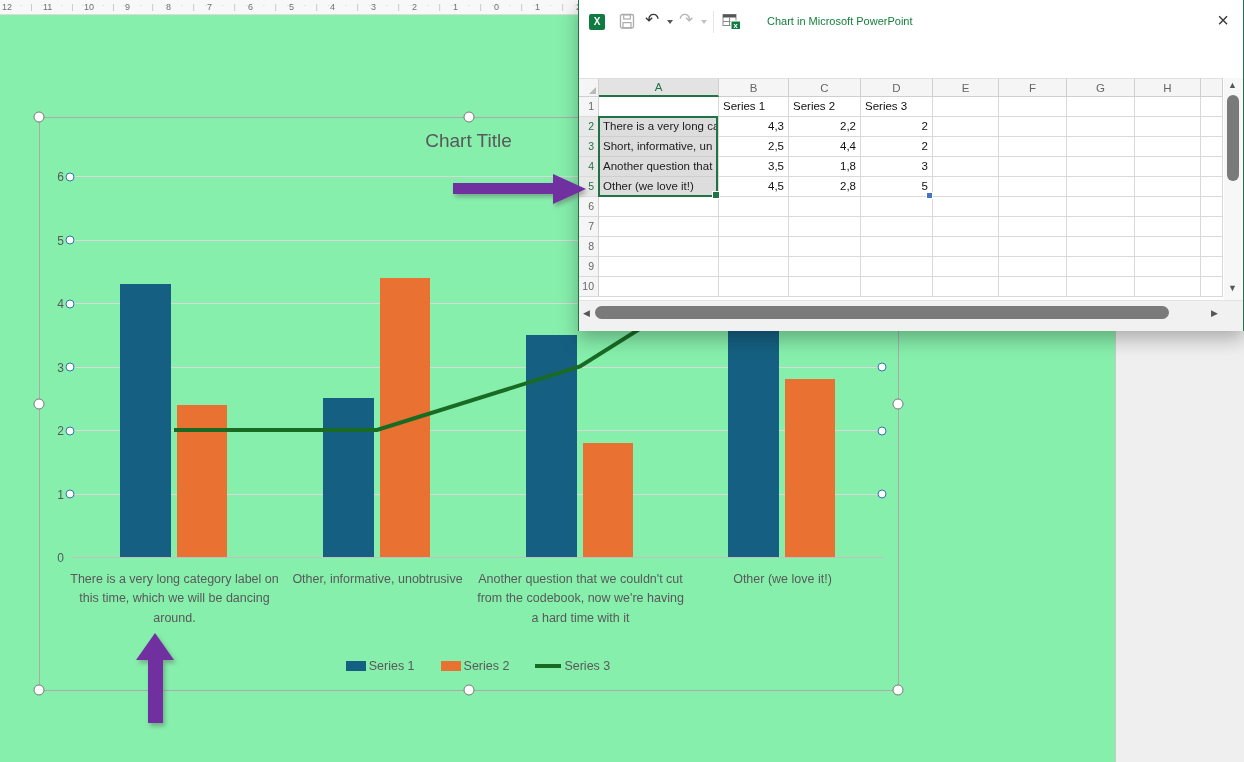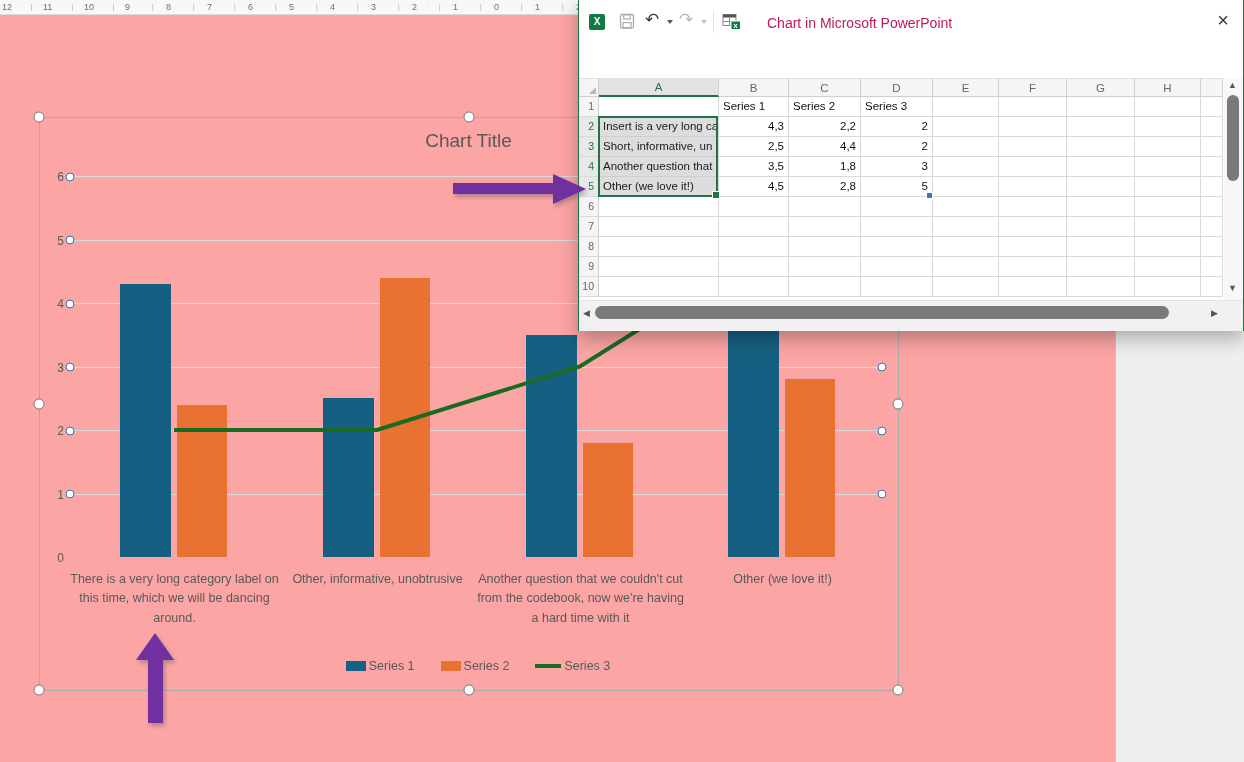--- a/index.html
+++ b/index.html
@@ -10,21 +10,21 @@
                background:#efefef;border-left:1px solid #c9c9c9;z-index:2;}
   
   .ruler{position:absolute;left:0;top:0;width:1115px;height:14px;background:#f8f8f8;
          border-bottom:1px solid #dcdcdc;display:flex;align-items:center;
          padding-left:2px;overflow:hidden;z-index:5;}
   .ruler-cell{flex:0 0 41px;width:41px;display:flex;justify-content:space-between;
               align-items:flex-start;font-size:9px;color:#6f6f6f;}
   .ruler-cell .td{color:#c9c9c9;font-size:7px;}
   .ruler-cell .tl{color:#b5b5b5;font-size:8px;}
   
-  .slide{position:absolute;left:0;top:0;width:1115px;height:762px;background:#fca5a5;z-index:1;}
+  .slide{position:absolute;left:0;top:0;width:1115px;height:762px;background:#86efac;z-index:1;}
   .frame-line{position:absolute;background:#ababab;}
   .handle{position:absolute;width:9px;height:9px;border-radius:50%;background:#fff;
           border:1.2px solid #7a7a7a;transform:translate(-50%,-50%);z-index:6;}
   .gridline{position:absolute;height:1px;background:#d9d9d9;}
   .axisline{position:absolute;height:1px;background:#c0c0c0;}
   .glhandle{position:absolute;width:7px;height:7px;border-radius:50%;background:#fff;
             border:1.5px solid #2e75b6;transform:translate(-50%,-50%);z-index:5;}
   .bar{position:absolute;}
   .ylab{position:absolute;width:26px;text-align:right;font-size:12px;color:#595959;
         transform:translateY(-50%);}
@@ -53,21 +53,21 @@
          border:1px solid #217346;border-top:none;box-sizing:border-box;
          box-shadow:0 8px 18px rgba(0,0,0,.28);z-index:30;}
   .titlebar{position:absolute;left:0;top:0;width:100%;height:44px;background:#fff;}
   .xl-logo{position:absolute;left:10px;top:14px;width:16px;height:16px;background:#107C41;
            border-radius:2px;color:#fff;font-size:10px;font-weight:bold;text-align:center;
            line-height:16px;}
   .tb-icon{position:absolute;top:13px;}
   .chev{position:absolute;top:20px;width:0;height:0;border-left:3.5px solid transparent;
         border-right:3.5px solid transparent;}
   .tb-divider{position:absolute;left:134px;top:11px;width:1px;height:22px;background:#e4e4e4;}
-  .win-title{position:absolute;left:188px;top:15px;font-size:14px;color:#be185d;}
+  .win-title{position:absolute;left:188px;top:15px;font-size:11px;color:#15803d;}
   .win-close{position:absolute;right:14px;top:9px;font-size:20px;color:#3a3a3a;cursor:default;}
   .hcell{position:absolute;box-sizing:border-box;background:#f5f5f5;border-right:1px solid #cfcfcf;
          border-bottom:1px solid #cfcfcf;border-top:1px solid #e0e0e0;font-size:11.5px;color:#666;
          text-align:center;line-height:18px;height:19px;}
   .hcell.selA{background:#e3e3e3;color:#217346;border-bottom:2px solid #217346;line-height:17px;}
   .rnum{position:absolute;box-sizing:border-box;background:#f5f5f5;border-right:1px solid #cfcfcf;
         border-bottom:1px solid #dadada;font-size:10.5px;color:#666;text-align:right;
         padding-right:4px;line-height:19px;height:20px;width:20px;}
   .rnum.sel{background:#e8e8e8;color:#217346;}
   .dcell{position:absolute;box-sizing:border-box;border-right:1px solid #d9d9d9;
@@ -323,21 +323,21 @@
         <div class="dcell" style="left: 20px; top: 97px; width: 120px;"></div>
         <div class="dcell" style="left: 140px; top: 97px; width: 70px;">Series 1</div>
         <div class="dcell" style="left: 210px; top: 97px; width: 72px;">Series 2</div>
         <div class="dcell" style="left: 282px; top: 97px; width: 72px;">Series 3</div>
         <div class="dcell" style="left: 354px; top: 97px; width: 66px;"></div>
         <div class="dcell" style="left: 420px; top: 97px; width: 68px;"></div>
         <div class="dcell" style="left: 488px; top: 97px; width: 68px;"></div>
         <div class="dcell" style="left: 556px; top: 97px; width: 66px;"></div>
         <div class="dcell" style="left: 622px; top: 97px; width: 22px;"></div>
         <div class="rnum sel" style="left: 0px; top: 117px;">2</div>
-        <div class="dcell selbg" style="left: 20px; top: 117px; width: 120px;">Insert is a very long ca</div>
+        <div class="dcell selbg" style="left: 20px; top: 117px; width: 120px;">There is a very long ca</div>
         <div class="dcell num" style="left: 140px; top: 117px; width: 70px;">4,3</div>
         <div class="dcell num" style="left: 210px; top: 117px; width: 72px;">2,2</div>
         <div class="dcell num" style="left: 282px; top: 117px; width: 72px;">2</div>
         <div class="dcell" style="left: 354px; top: 117px; width: 66px;"></div>
         <div class="dcell" style="left: 420px; top: 117px; width: 68px;"></div>
         <div class="dcell" style="left: 488px; top: 117px; width: 68px;"></div>
         <div class="dcell" style="left: 556px; top: 117px; width: 66px;"></div>
         <div class="dcell" style="left: 622px; top: 117px; width: 22px;"></div>
         <div class="rnum sel" style="left: 0px; top: 137px;">3</div>
         <div class="dcell selbg" style="left: 20px; top: 137px; width: 120px;">Short, informative, un</div>

